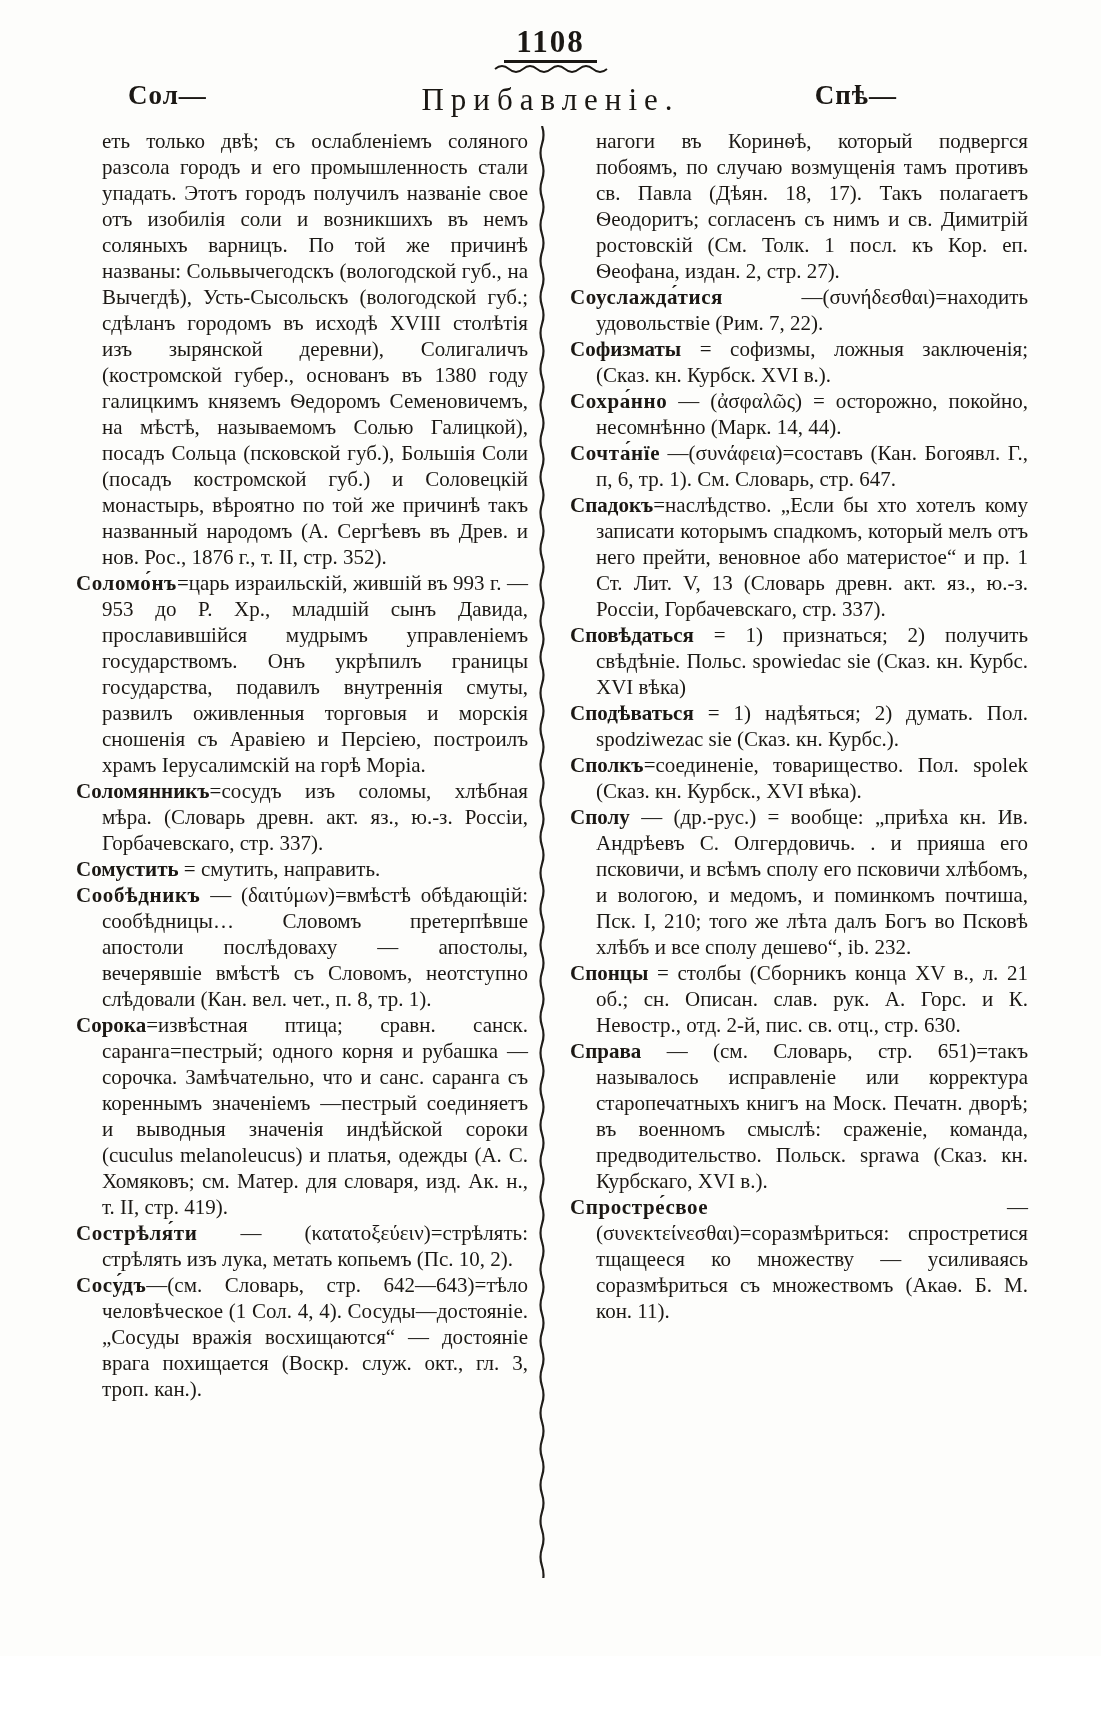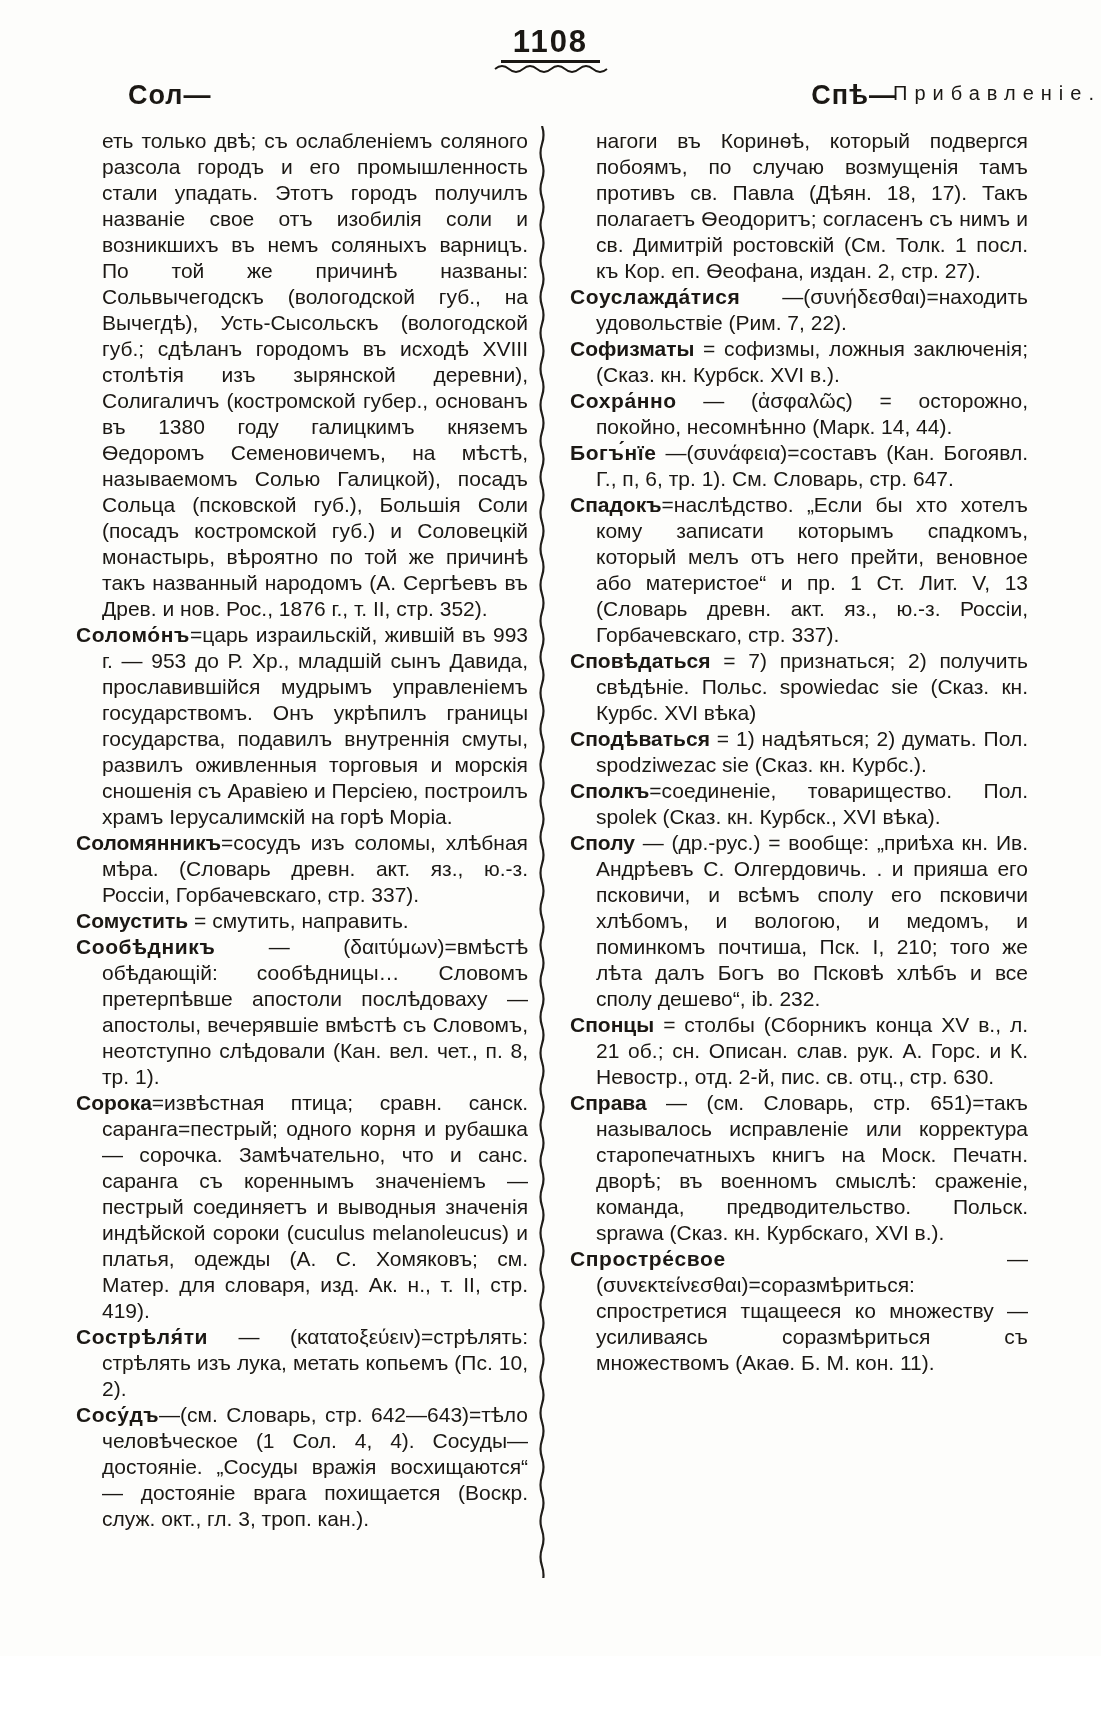--- a/index.html
+++ b/index.html
@@ -1,36 +1,36 @@
 <!DOCTYPE html>
 <html><head>
 <meta charset="utf-8">
 <style>
   html,body{margin:0;padding:0;background:#ffffff;}
   .page{
     position:relative;
     width:1101px;height:1656px;
     background:#fdfdfb;
     overflow:hidden;
-    font-family:Liberation Sans, sans-serif;
+    font-family:Liberation Serif, serif;
     color:#1b1814;
   }
   
   .page-number-wrap{position:absolute;top:26px;left:0;right:0;text-align:center;}
   .page-number{
     display:inline-block;
     font-size:31px;font-weight:bold;letter-spacing:2px;
     border-bottom:3px solid #1b1814;
     padding:0 12px 1px 12px;
     line-height:1.05;
   }
   .pn-wave{display:block;margin:1px auto 0 auto;}
   .running-heads{position:absolute;top:80px;left:0;width:100%;height:36px;font-size:27px;}
   .rh-left{position:absolute;left:128px;top:0;font-weight:600;letter-spacing:1px;}
-  .section-title{position:absolute;left:0;right:0;top:2px;text-align:right;font-size:20px;letter-spacing:7px;}
+  .section-title{position:absolute;left:0;right:0;top:2px;text-align:center;font-size:31px;letter-spacing:7px;}
   .rh-right{position:absolute;right:204px;top:0;font-weight:700;letter-spacing:1px;}
   
   .column{
     position:absolute;top:128px;
     text-align:justify;
     font-size:21px;line-height:26px;
   }
   .column-left{left:76px;width:452px;}
   .column-right{left:570px;width:458px;}
   .para{margin:0;padding-left:26px;}
@@ -75,23 +75,23 @@
       <p class="para entry"><span class="headword hw-church">Сообѣдникъ</span><span class="entry-body"> — (δαιτύμων)=вмѣстѣ обѣдающій: сообѣдницы… Словомъ претерпѣвше апостоли послѣдоваху — апостолы, вечерявшіе вмѣстѣ съ Словомъ, неотступно слѣдовали (Кан. вел. чет., п. 8, тр. 1).</span></p>
       <p class="para entry"><span class="headword hw-bold">Сорока</span><span class="entry-body">=извѣстная птица; сравн. санск. саранга=пестрый; одного корня и рубашка — сорочка. Замѣчательно, что и санс. саранга съ кореннымъ значеніемъ —пестрый соединяетъ и выводныя значенія индѣйской сороки (cuculus melanoleucus) и платья, одежды (А. С. Хомяковъ; см. Матер. для словаря, изд. Ак. н., т. II, стр. 419).</span></p>
       <p class="para entry"><span class="headword hw-church">Сострѣля́ти</span><span class="entry-body"> — (κατατοξεύειν)=стрѣлять: стрѣлять изъ лука, метать копьемъ (Пс. 10, 2).</span></p>
       <p class="para entry"><span class="headword hw-church">Сосу́дъ</span><span class="entry-body">—(см. Словарь, стр. 642—643)=тѣло человѣческое (1 Сол. 4, 4). Сосуды—достояніе. „Сосуды вражія восхищаются“ — достояніе врага похищается (Воскр. служ. окт., гл. 3, троп. кан.).</span></p>
     </div>
   <div class="column column-right" id="col-right">
       <p class="para continuation"><span class="entry-body">нагоги въ Коринѳѣ, который подвергся побоямъ, по случаю возмущенія тамъ противъ св. Павла (Дѣян. 18, 17). Такъ полагаетъ Ѳеодоритъ; согласенъ съ нимъ и св. Димитрій ростовскій (См. Толк. 1 посл. къ Кор. еп. Ѳеофана, издан. 2, стр. 27).</span></p>
       <p class="para entry"><span class="headword hw-church">Соуслажда́тися</span><span class="entry-body"> —(συνήδεσθαι)=находить удовольствіе (Рим. 7, 22).</span></p>
       <p class="para entry"><span class="headword hw-bold">Софизматы</span><span class="entry-body"> = софизмы, ложныя заключенія; (Сказ. кн. Курбск. XVI в.).</span></p>
       <p class="para entry"><span class="headword hw-church">Сохра́нно</span><span class="entry-body"> — (ἀσφαλῶς) = осторожно, покойно, несомнѣнно (Марк. 14, 44).</span></p>
-      <p class="para entry"><span class="headword hw-church">Богъ́нїе</span><span class="entry-body"> —(συνάφεια)=составъ (Кан. Богоявл. Г., п, 6, тр. 1). См. Словарь, стр. 647.</span></p>
+      <p class="para entry"><span class="headword hw-church">Сочта́нїе</span><span class="entry-body"> —(συνάφεια)=составъ (Кан. Богоявл. Г., п, 6, тр. 1). См. Словарь, стр. 647.</span></p>
       <p class="para entry"><span class="headword hw-bold">Спадокъ</span><span class="entry-body">=наслѣдство. „Если бы хто хотелъ кому записати которымъ спадкомъ, который мелъ отъ него прейти, веновное або материстое“ и пр. 1 Ст. Лит. V, 13 (Словарь древн. акт. яз., ю.-з. Россіи, Горбачевскаго, стр. 337).</span></p>
-      <p class="para entry"><span class="headword hw-bold">Сповѣдаться</span><span class="entry-body"> = 7) признаться; 2) получить свѣдѣніе. Польс. spowiedac sie (Сказ. кн. Курбс. XVI вѣка)</span></p>
+      <p class="para entry"><span class="headword hw-bold">Сповѣдаться</span><span class="entry-body"> = 1) признаться; 2) получить свѣдѣніе. Польс. spowiedac sie (Сказ. кн. Курбс. XVI вѣка)</span></p>
       <p class="para entry"><span class="headword hw-bold">Сподѣваться</span><span class="entry-body"> = 1) надѣяться; 2) думать. Пол. spodziwezac sie (Сказ. кн. Курбс.).</span></p>
       <p class="para entry"><span class="headword hw-bold">Сполкъ</span><span class="entry-body">=соединеніе, товарищество. Пол. spolek (Сказ. кн. Курбск., XVI вѣка).</span></p>
       <p class="para entry"><span class="headword hw-bold">Сполу</span><span class="entry-body"> — (др.-рус.) = вообще: „приѣха кн. Ив. Андрѣевъ С. Олгердовичь. . и прияша его псковичи, и всѣмъ сполу его псковичи хлѣбомъ, и вологою, и медомъ, и поминкомъ почтиша, Пск. I, 210; того же лѣта далъ Богъ во Псковѣ хлѣбъ и все сполу дешево“, ib. 232.</span></p>
       <p class="para entry"><span class="headword hw-bold">Спонцы</span><span class="entry-body"> = столбы (Сборникъ конца XV в., л. 21 об.; сн. Описан. слав. рук. А. Горс. и К. Невостр., отд. 2-й, пис. св. отц., стр. 630.</span></p>
       <p class="para entry"><span class="headword hw-bold">Справа</span><span class="entry-body"> — (см. Словарь, стр. 651)=такъ называлось исправленіе или корректура старопечатныхъ книгъ на Моск. Печатн. дворѣ; въ военномъ смыслѣ: сраженіе, команда, предводительство. Польск. sprawa (Сказ. кн. Курбскаго, XVI в.).</span></p>
       <p class="para entry"><span class="headword hw-church">Спростре́свое</span><span class="entry-body"> — (συνεκτείνεσθαι)=соразмѣриться: спростретися тщащееся ко множеству — усиливаясь соразмѣриться съ множествомъ (Акаѳ. Б. М. кон. 11).</span></p>
     </div>
 
 </div>
 

